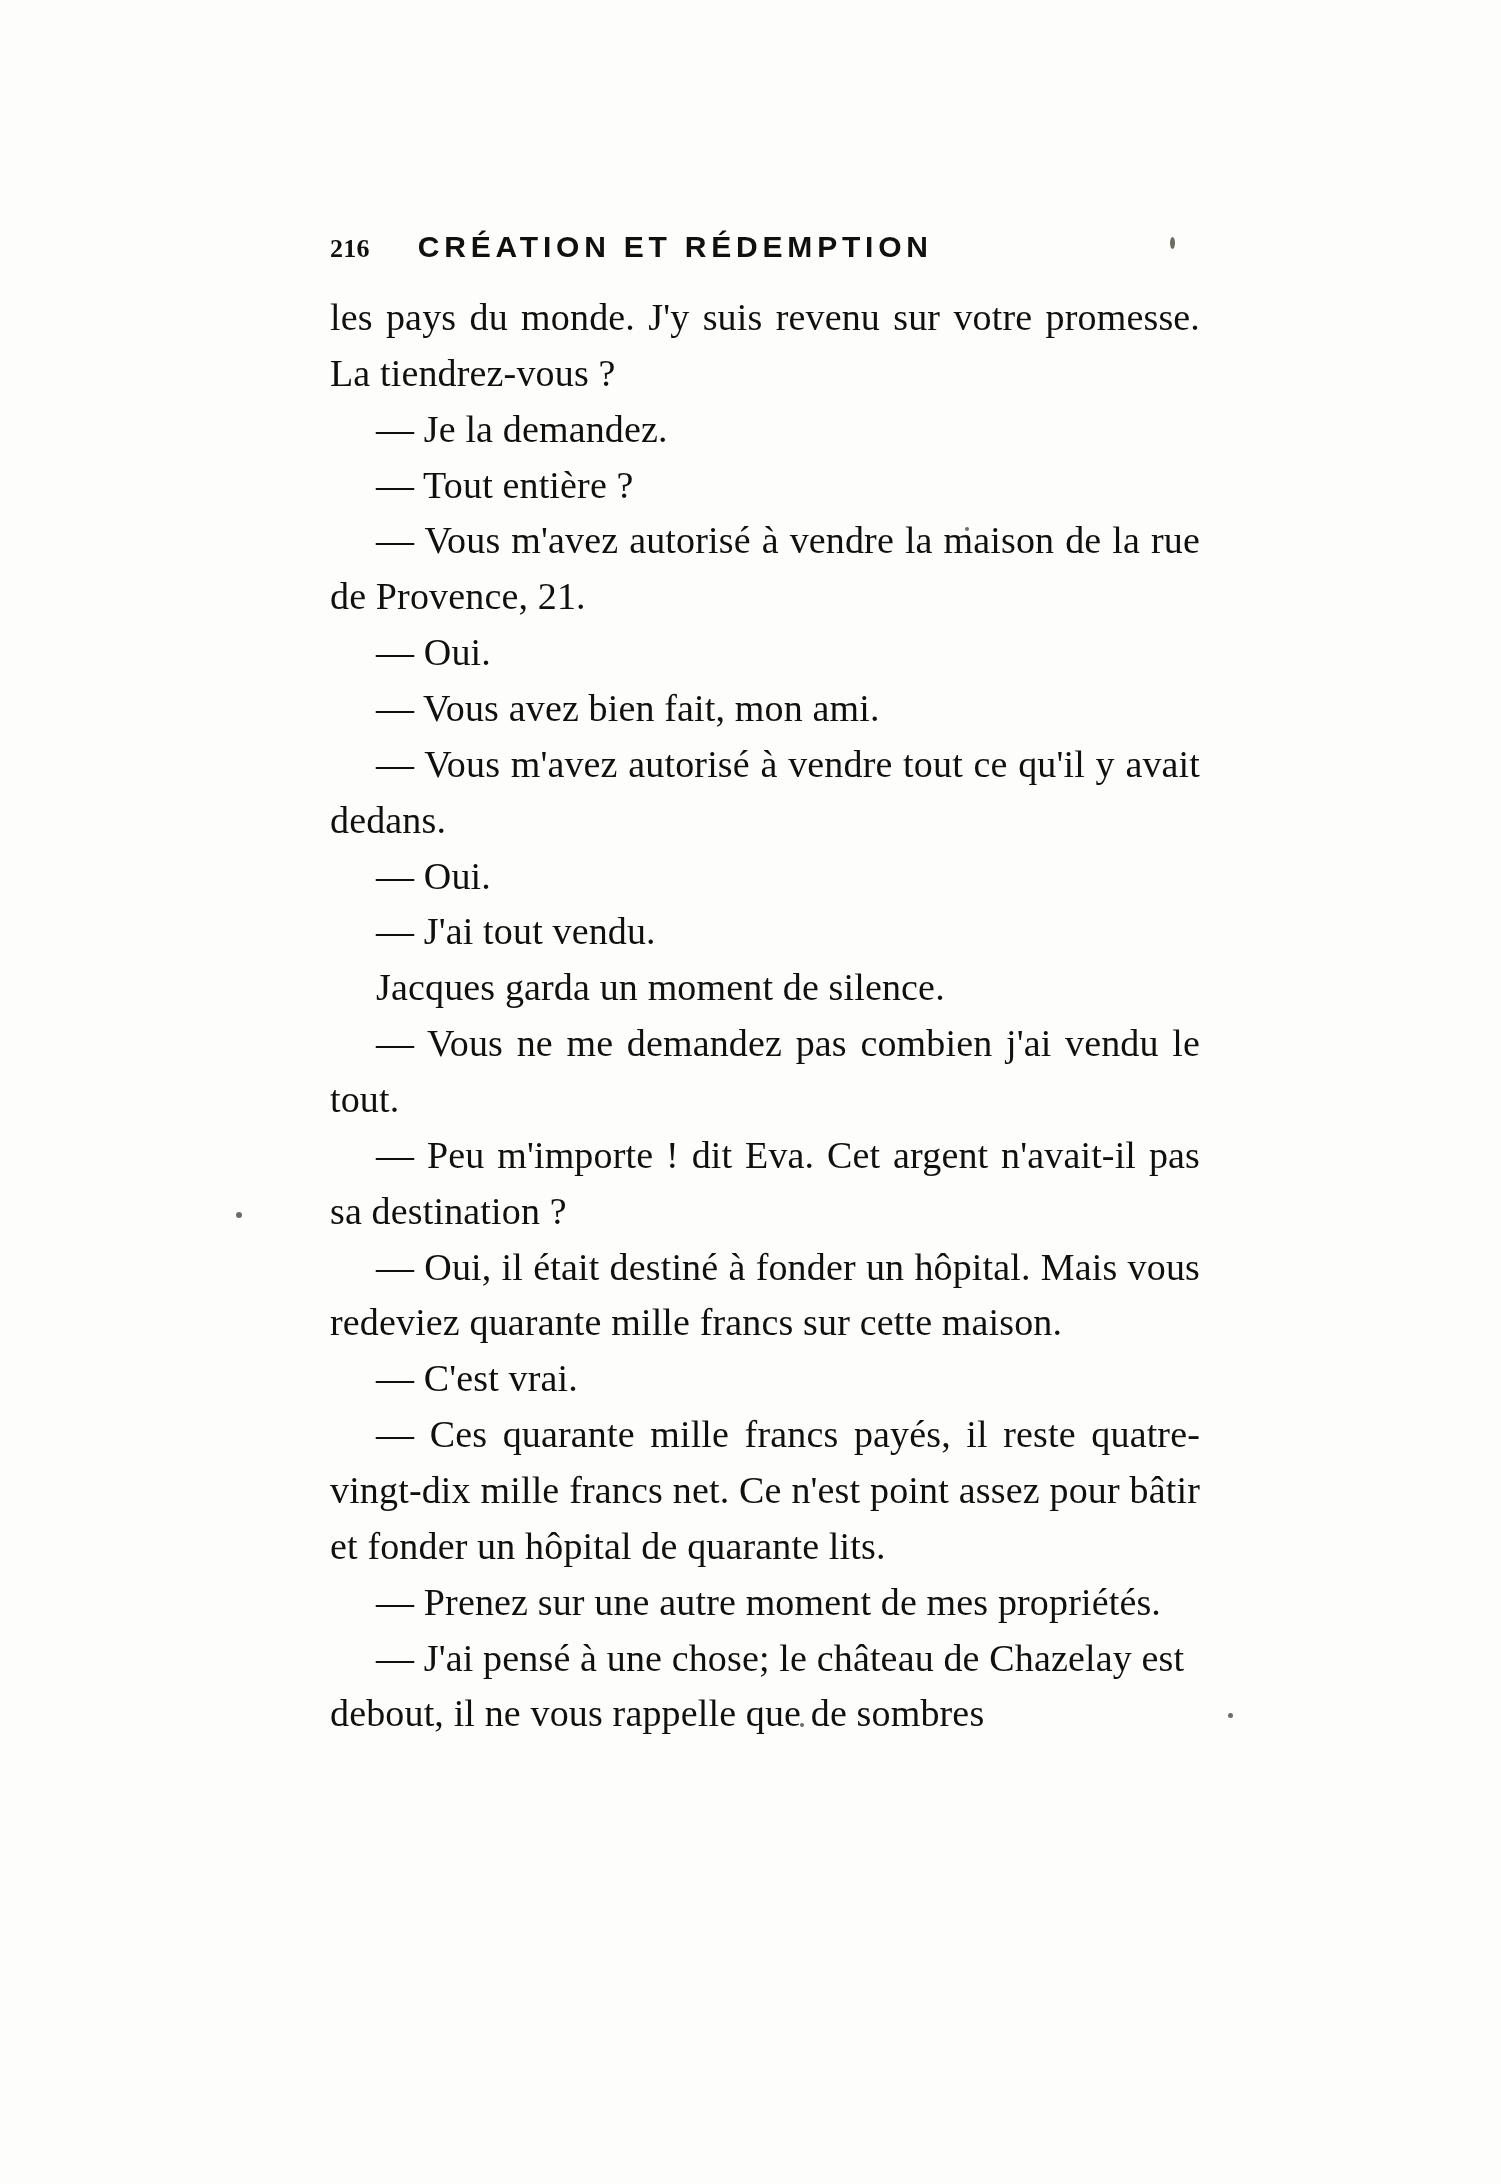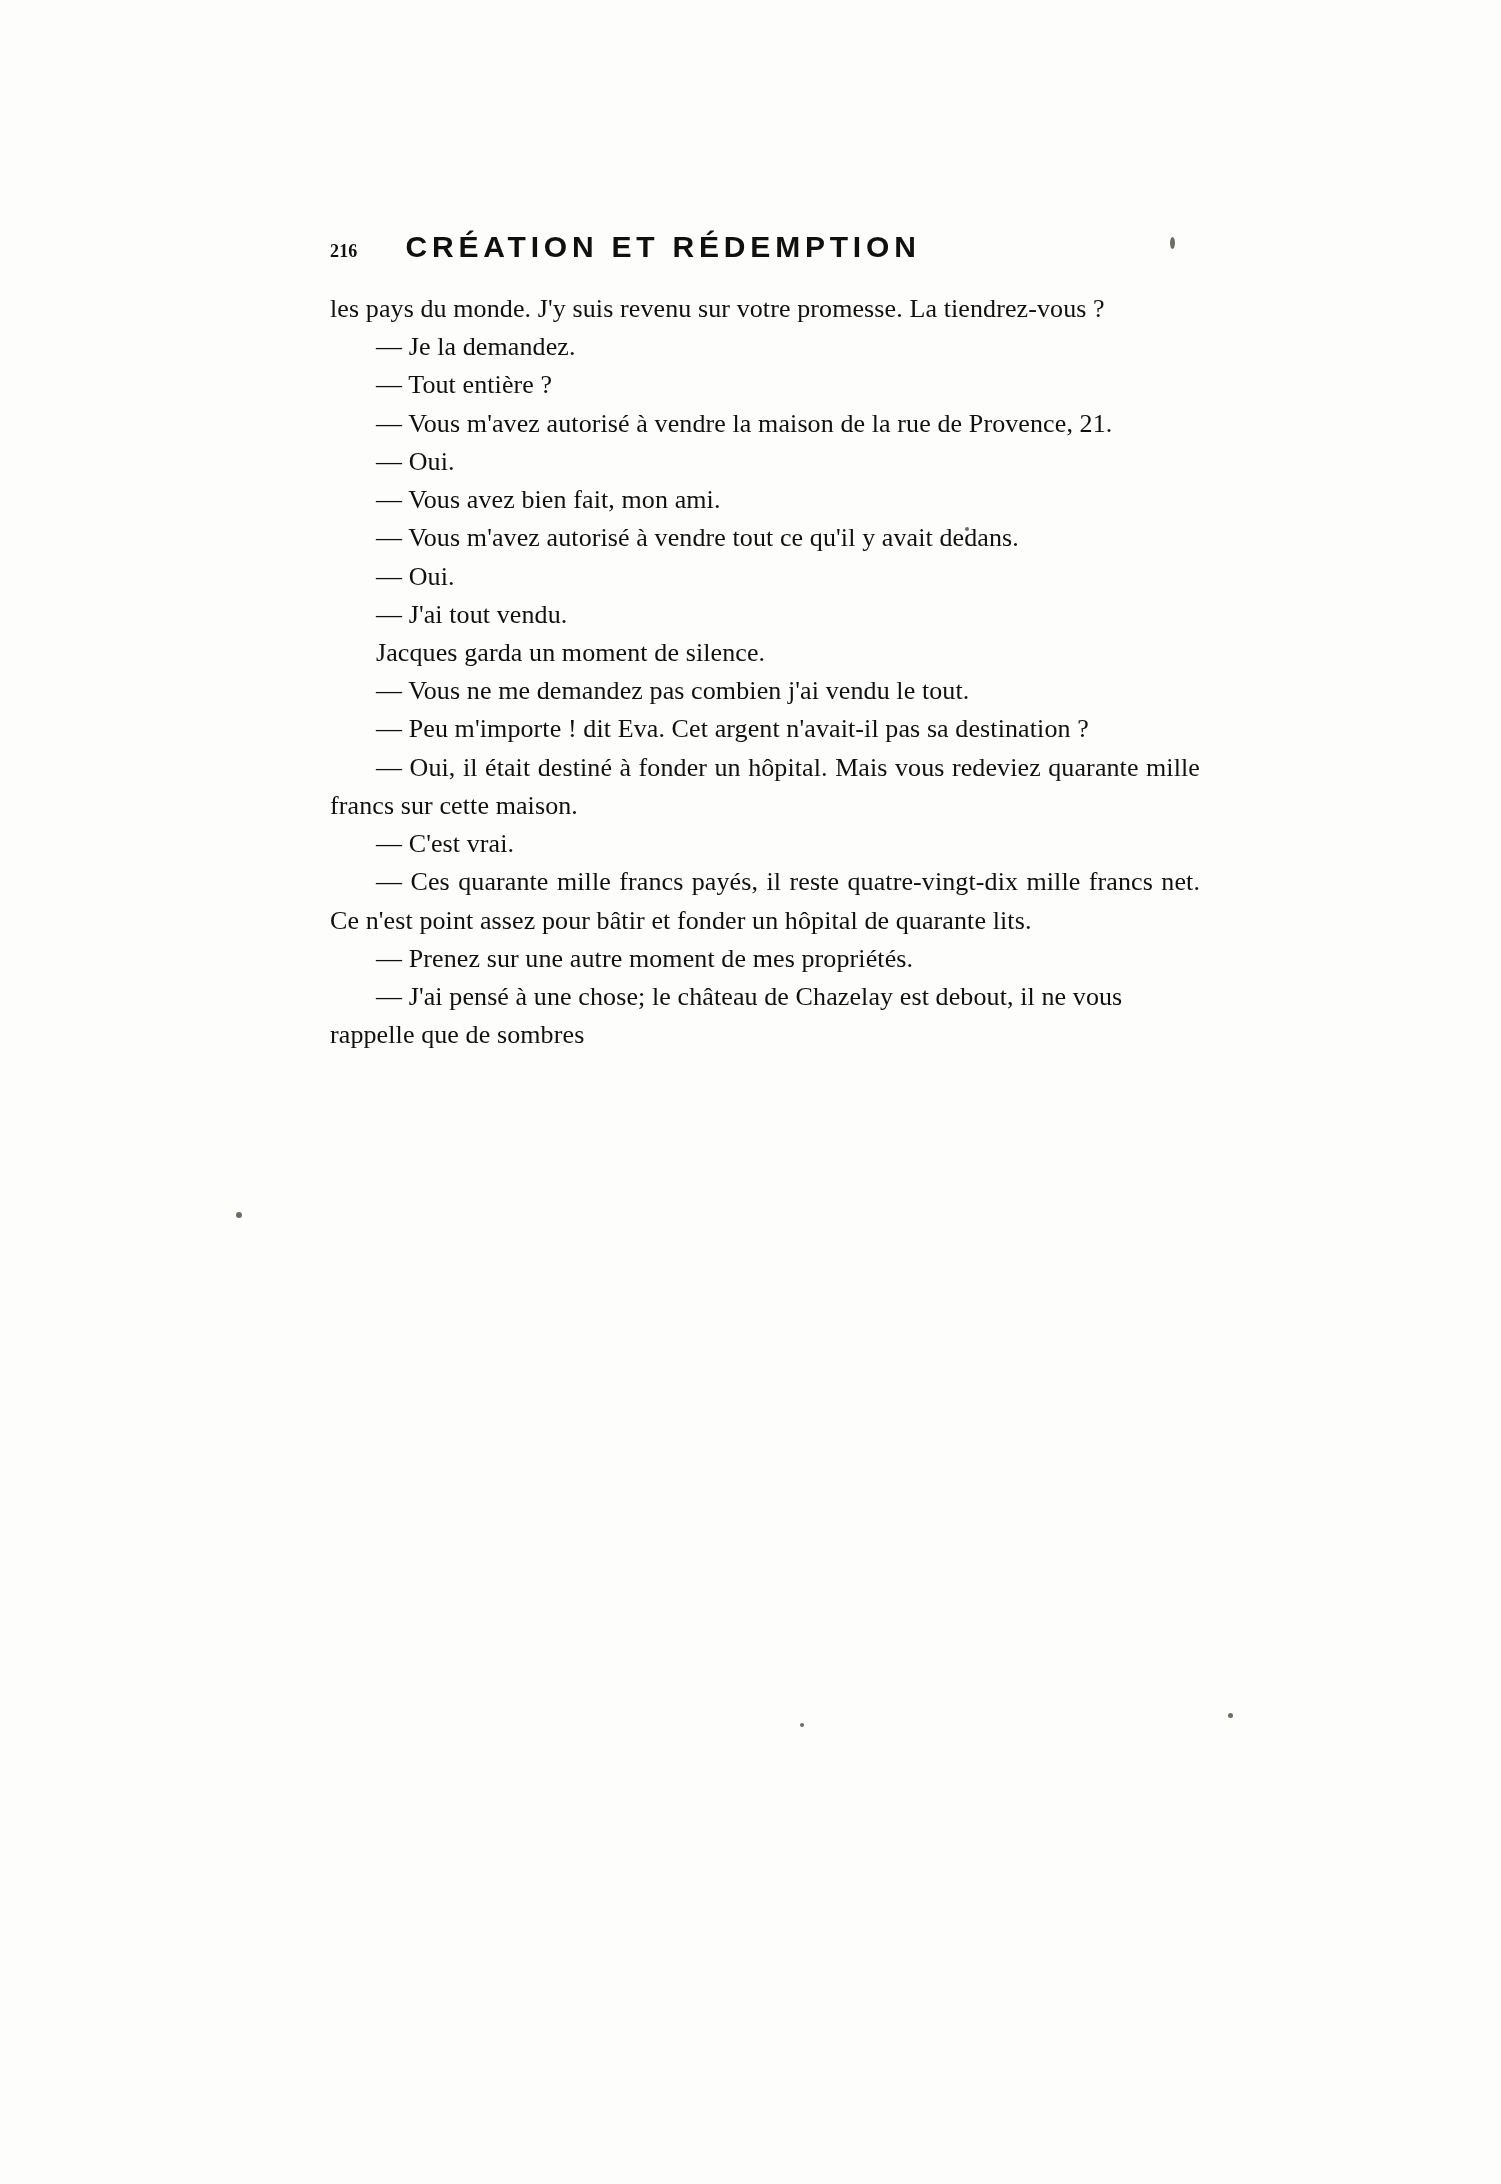--- a/index.html
+++ b/index.html
@@ -29,35 +29,35 @@
     top: 230px;
     width: 870px;
   }
   .header-line {
     display: flex;
     align-items: baseline;
     margin-bottom: 26px;
     letter-spacing: 0.02em;
   }
   .folio {
-    font-size: 18px;
+    font-size: 26px;
     font-weight: 700;
     letter-spacing: 0.01em;
     margin-right: 48px;
     font-family: "Liberation Serif", serif;
   }
   .running-title {
     font-size: 30px;
     font-weight: 700;
     letter-spacing: 0.16em;
     font-family: Liberation Sans, sans-serif;
   }
   .body-text p {
     margin: 0;
-    font-size: 26px;
+    font-size: 38px;
     line-height: 1.47;
     text-align: justify;
     text-justify: inter-word;
     letter-spacing: 0.004em;
   }
   .body-text p.indent {
     text-indent: 46px;
   }
   .body-text p.noindent {
     text-indent: 0;

